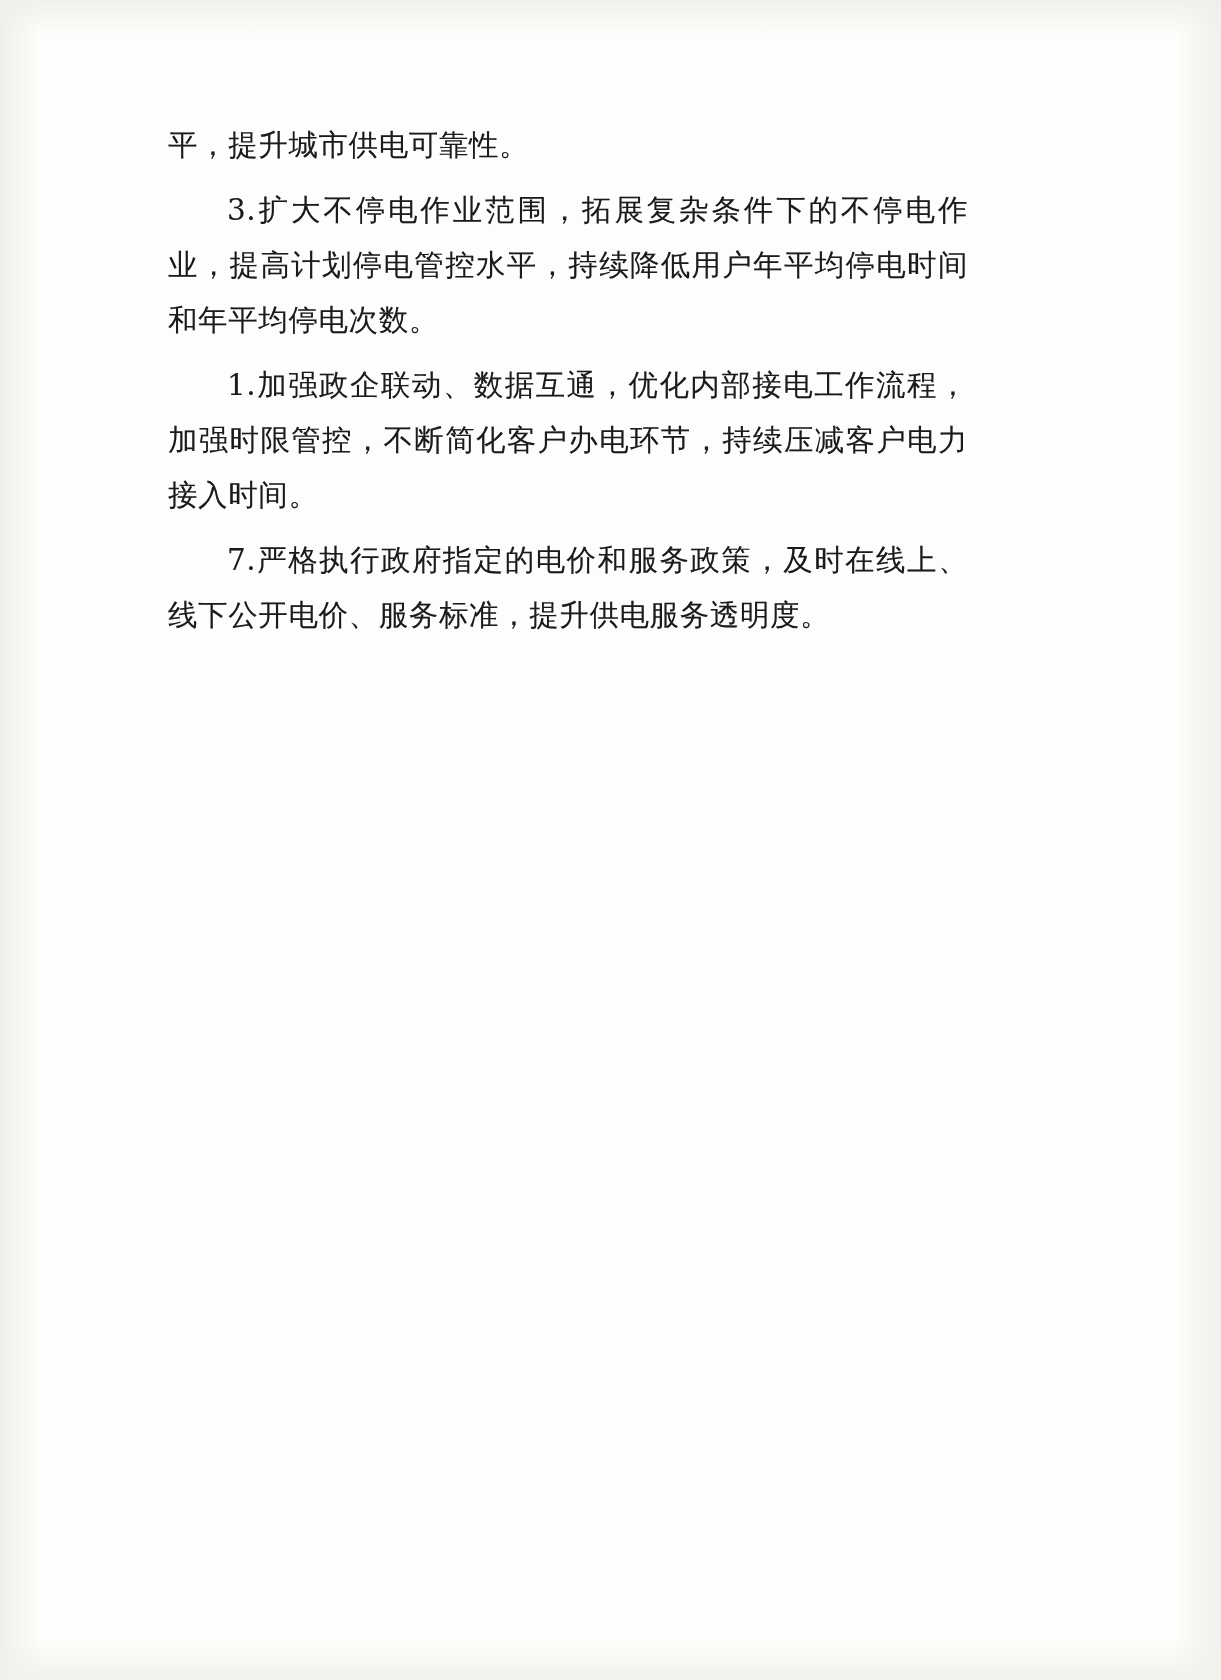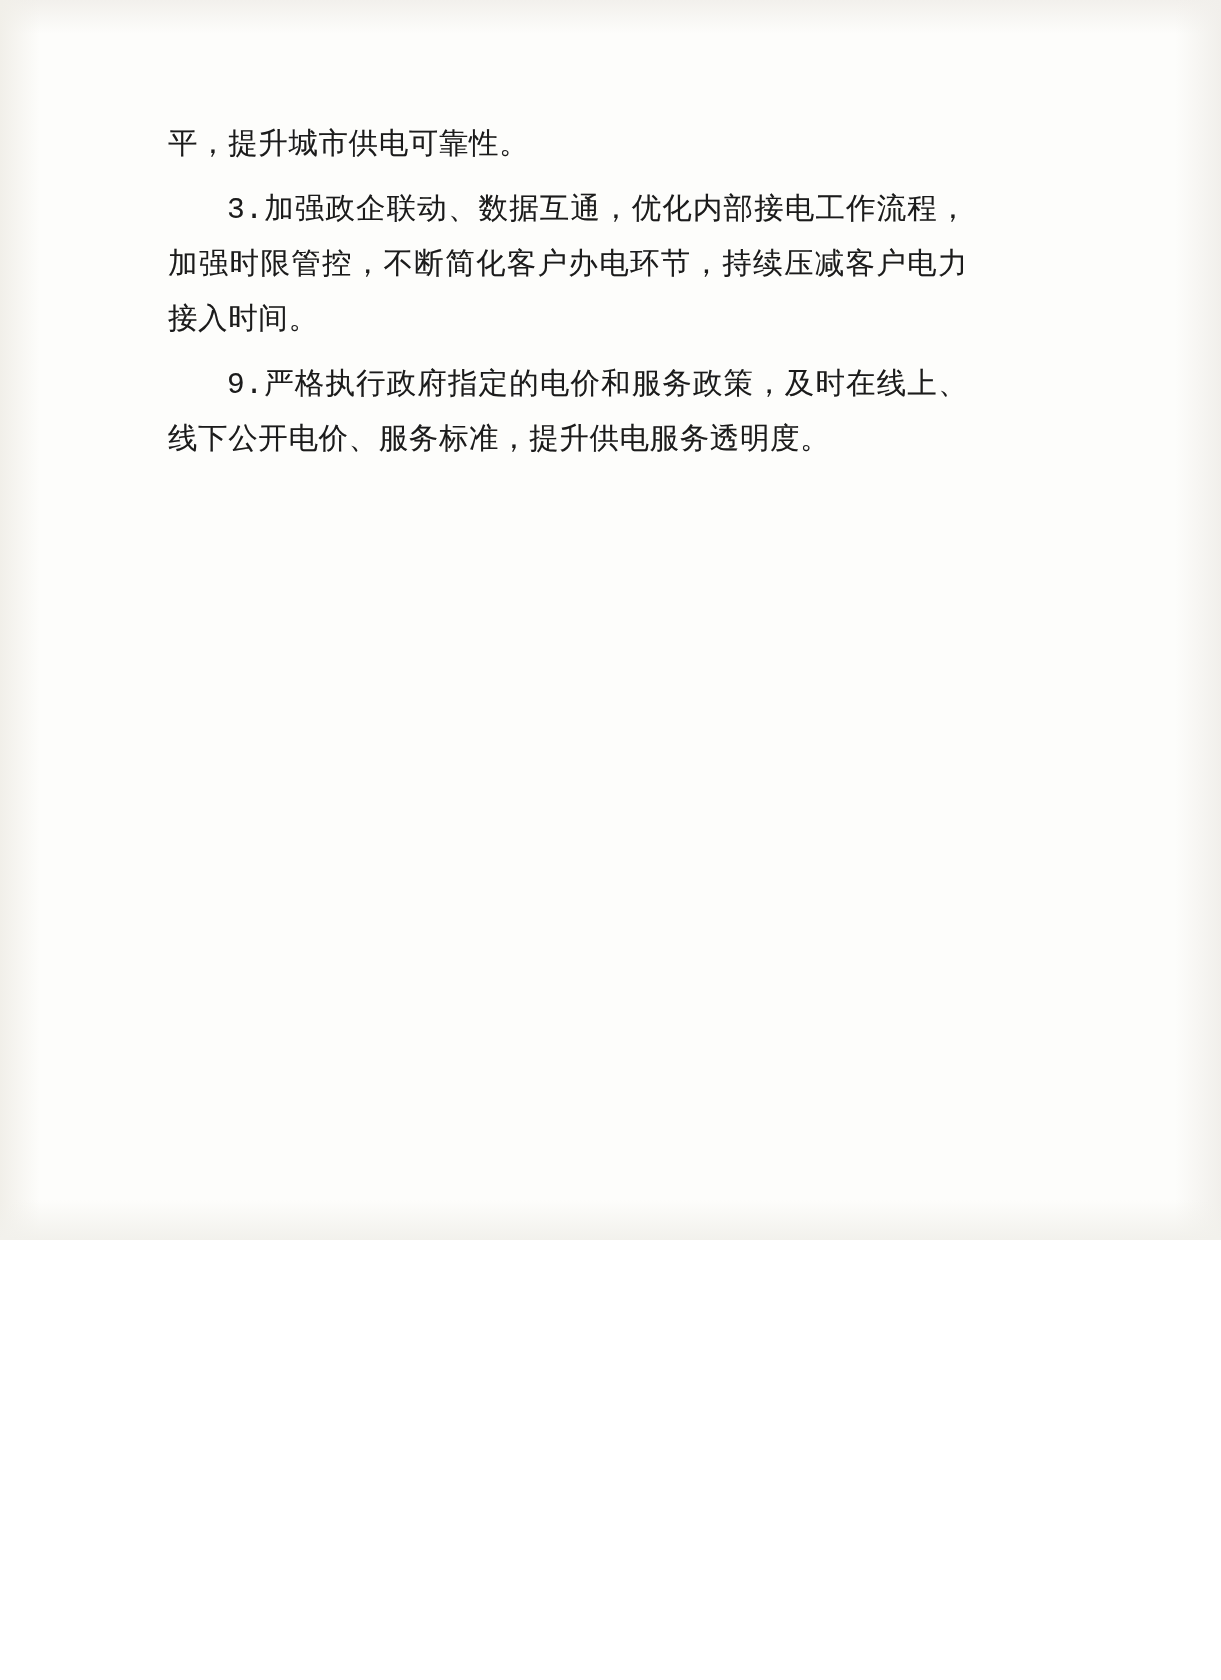--- a/index.html
+++ b/index.html
@@ -11,24 +11,23 @@
     width: 1221px;
     height: 1680px;
     background: #ffffff;
     font-family: "DejaVu Serif", "Liberation Serif", serif;
     overflow: hidden;
   }
 
   .page {
     position: relative;
     width: 1221px;
-    height: 1240px;
+    height: 1680px;
     background: #fdfdfb;
     box-sizing: border-box;
-    font-family: Liberation Mono, monospace;
   }
 
   
   .scan-edge-top {
     position: absolute;
     top: 0; left: 0; right: 0;
     height: 34px;
     background: linear-gradient(to bottom, #f2f0ec 0%, rgba(253,253,251,0) 100%);
     pointer-events: none;
   }
@@ -87,17 +86,18 @@
 
 <div class="page">
 
   <div class="scan-edge-top"></div>
   <div class="scan-edge-left"></div>
   <div class="scan-edge-right"></div>
   <div class="scan-edge-bottom"></div>
 
   <div class="text-body">
     <p class="para">平，提升城市供电可靠性。</p>
-    <p class="para indent">3.加强政企联动、数据互通，优化内部接电工作流程，加强时限管控，不断简化客户办电环节，持续压减客户电力接入时间。</p>
-    <p class="para indent">9.严格执行政府指定的电价和服务政策，及时在线上、线下公开电价、服务标准，提升供电服务透明度。</p>
+    <p class="para indent">3.扩大不停电作业范围，拓展复杂条件下的不停电作业，提高计划停电管控水平，持续降低用户年平均停电时间和年平均停电次数。</p>
+    <p class="para indent">1.加强政企联动、数据互通，优化内部接电工作流程，加强时限管控，不断简化客户办电环节，持续压减客户电力接入时间。</p>
+    <p class="para indent">7.严格执行政府指定的电价和服务政策，及时在线上、线下公开电价、服务标准，提升供电服务透明度。</p>
   </div>
 
 </div>
 
 </body></html>

